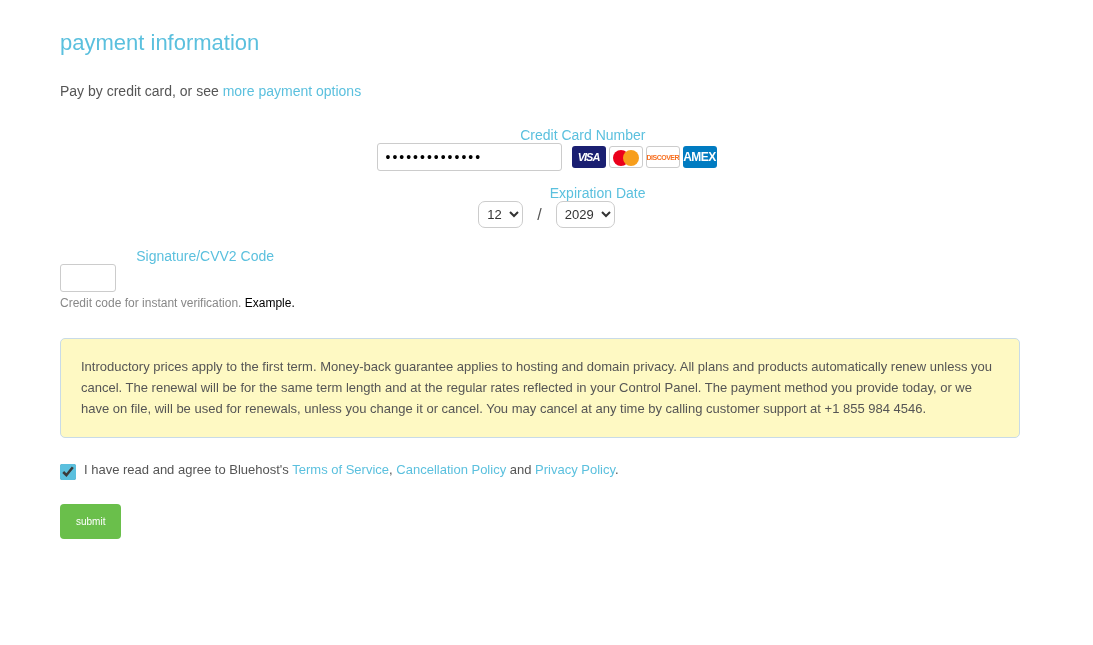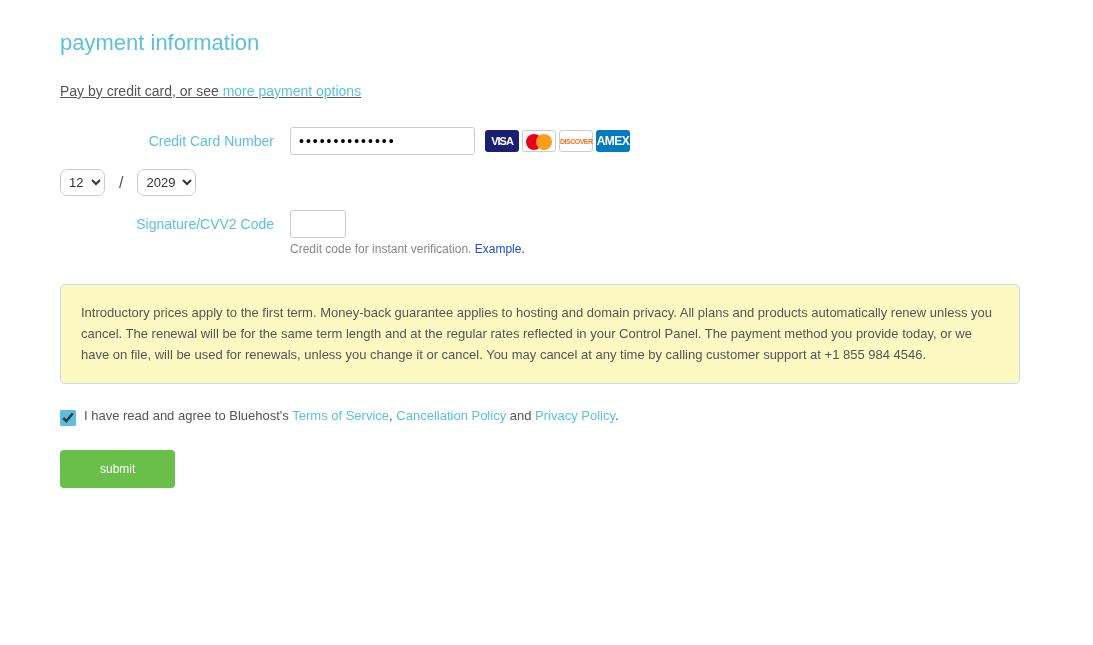--- a/index.html
+++ b/index.html
@@ -13,34 +13,34 @@
     h1.page-title {
       color: #5bc0de;
       font-size: 22px;
       font-weight: 300;
       margin-bottom: 27px;
     }
     .subtitle {
       color: #555;
       font-size: 14px;
       margin-bottom: 28px;
-      text-decoration: underline;
     }
     .subtitle a {
       color: #5bc0de;
       text-decoration: none;
     }
 
     .form-section {
       margin-bottom: 28px;
     }
     .form-row {
       display: flex;
       align-items: center;
       margin-bottom: 14px;
+      flex-direction: column;
     }
     .form-label {
       width: 230px;
       text-align: right;
       padding-right: 16px;
       color: #5bc0de;
       font-size: 14px;
     }
     .form-control {
       display: flex;
@@ -69,20 +69,21 @@
       height: 22px;
       border-radius: 3px;
       font-size: 8px;
       font-weight: bold;
       text-align: center;
       line-height: 22px;
     }
     .cc-visa {
       background: #1a1f71;
       color: #fff;
+      font-style: italic;
       font-size: 11px;
       font-weight: bold;
       letter-spacing: -1px;
     }
     .cc-mc {
       background: #fff;
       border: 1px solid #ccc;
       position: relative;
       overflow: hidden;
     }
@@ -134,21 +135,21 @@
     }
     .cvv-input {
       width: 56px;
     }
     .cvv-hint {
       margin-top: 4px;
       font-size: 12px;
       color: #888;
     }
     .cvv-hint a {
-      color: #1d4ed8;
+      color: #000000;
       text-decoration: none;
     }
 
     .notice-box {
       border: 1px solid #c8dbe8;
       border-radius: 5px;
       background: #fef9c3;
       padding: 18px 20px;
       margin-bottom: 24px;
       color: #555;
@@ -175,22 +176,22 @@
     .agreement-row a {
       color: #5bc0de;
       text-decoration: none;
     }
 
     .submit-btn {
       background: #6abf4b;
       color: #fff;
       border: none;
       border-radius: 4px;
-      padding: 12px 40px;
-      font-size: 12px;
+      padding: 12px 16px;
+      font-size: 10px;
       cursor: pointer;
       font-weight: 400;
     }
 
     .cvv-row-extra {
       display: flex;
       flex-direction: column;
     }
   </style>
 </head>
@@ -214,20 +215,21 @@
       <div class="cc-icons">
         <span class="cc-icon cc-visa">VISA</span>
         <span class="cc-icon cc-mc"></span>
         <span class="cc-icon cc-discover">DISCOVER</span>
         <span class="cc-icon cc-amex">AMEX</span>
       </div>
     </div>
   </div>
 
   <div class="form-row">
+    <label class="form-label">Expiration Date</label>
     <div class="form-control">
       <select>
         <option value="01">01</option>
         <option value="02">02</option>
         <option value="03">03</option>
         <option value="04">04</option>
         <option value="05">05</option>
         <option value="06">06</option>
         <option value="07">07</option>
         <option value="08">08</option>

